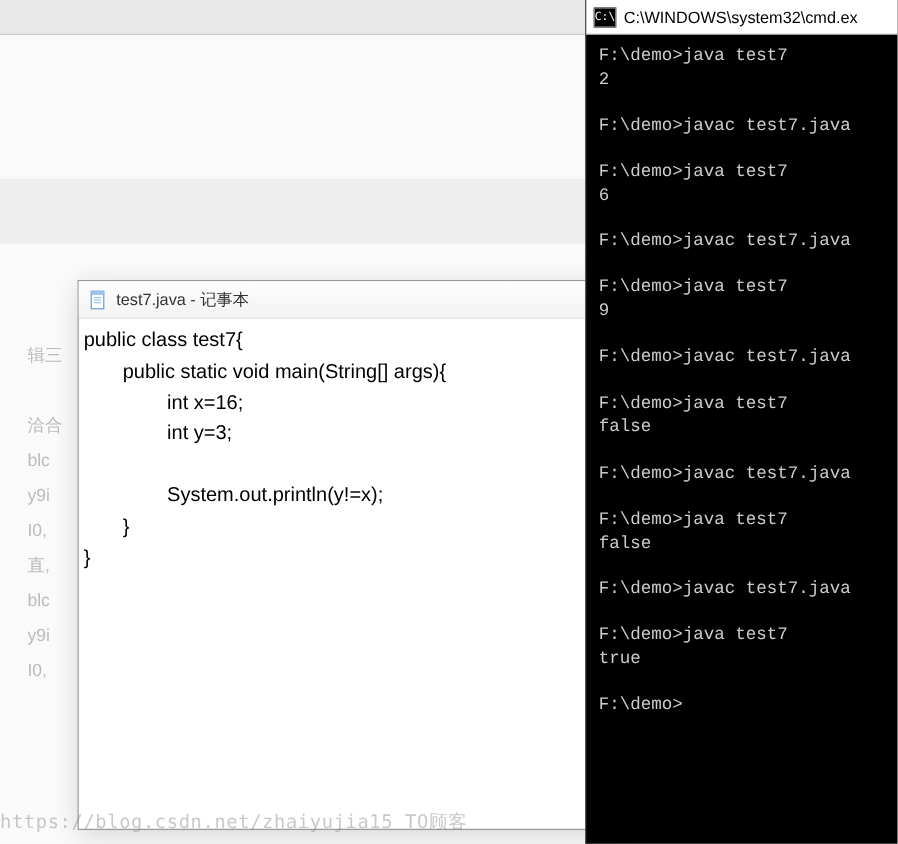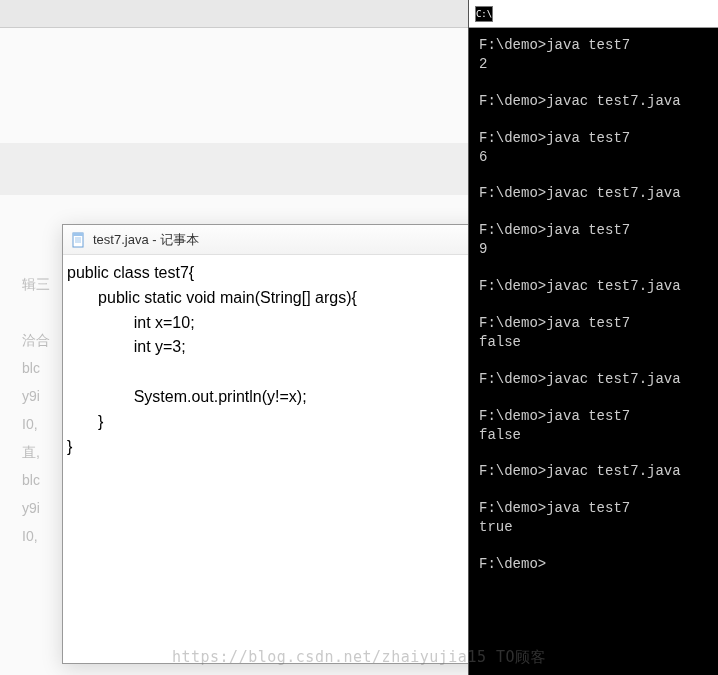--- a/index.html
+++ b/index.html
@@ -114,21 +114,20 @@
       padding: 8px 18px 6px 10px;
       line-height: 1.35;
       white-space: pre;
     }
     .cmd-body .blank { height: 18px; }
     
     .watermark {
       position: absolute;
       bottom: 8px; left: 0;
       width: 718px;
-      text-align: center;
       font-size: 15px;
       color: rgba(120,120,120,.4);
       font-family: Consolas, monospace;
       letter-spacing: .5px;
       pointer-events: none;
     }
   </style>
 </head>
 <body>
 
@@ -157,28 +156,29 @@
           <rect x="2" y="1" width="10" height="3" fill="#9ec5ec"></rect>
           <line x1="4" y1="6" x2="10" y2="6" stroke="#9ec5ec"></line>
           <line x1="4" y1="8" x2="10" y2="8" stroke="#9ec5ec"></line>
           <line x1="4" y1="10" x2="10" y2="10" stroke="#9ec5ec"></line>
         </svg>
     </span>
     <span>test7.java - 记事本</span>
   </div>
   <div class="notepad-body" id="notepad-code">public class test7{
        public static void main(String[] args){
-               int x=10;
+               int x=16;
                int y=3;
 
                System.out.println(y!=x);
        }
 }</div>
 </div>
 
 <div class="cmd">
   <div class="cmd-header">
     <span class="cmd-icon">C:\</span>
+    <span>C:\WINDOWS\system32\cmd.ex</span>
   </div>
   <div class="cmd-body" id="cmd-body"><div>F:\demo&gt;java test7</div><div>2</div><div class="blank">&nbsp;</div><div>F:\demo&gt;javac test7.java</div><div class="blank">&nbsp;</div><div>F:\demo&gt;java test7</div><div>6</div><div class="blank">&nbsp;</div><div>F:\demo&gt;javac test7.java</div><div class="blank">&nbsp;</div><div>F:\demo&gt;java test7</div><div>9</div><div class="blank">&nbsp;</div><div>F:\demo&gt;javac test7.java</div><div class="blank">&nbsp;</div><div>F:\demo&gt;java test7</div><div>false</div><div class="blank">&nbsp;</div><div>F:\demo&gt;javac test7.java</div><div class="blank">&nbsp;</div><div>F:\demo&gt;java test7</div><div>false</div><div class="blank">&nbsp;</div><div>F:\demo&gt;javac test7.java</div><div class="blank">&nbsp;</div><div>F:\demo&gt;java test7</div><div>true</div><div class="blank">&nbsp;</div><div>F:\demo&gt;</div></div>
 </div>
 
 <div class="watermark">https://blog.csdn.net/zhaiyujia15   TO顾客</div>
 
 </body></html>

